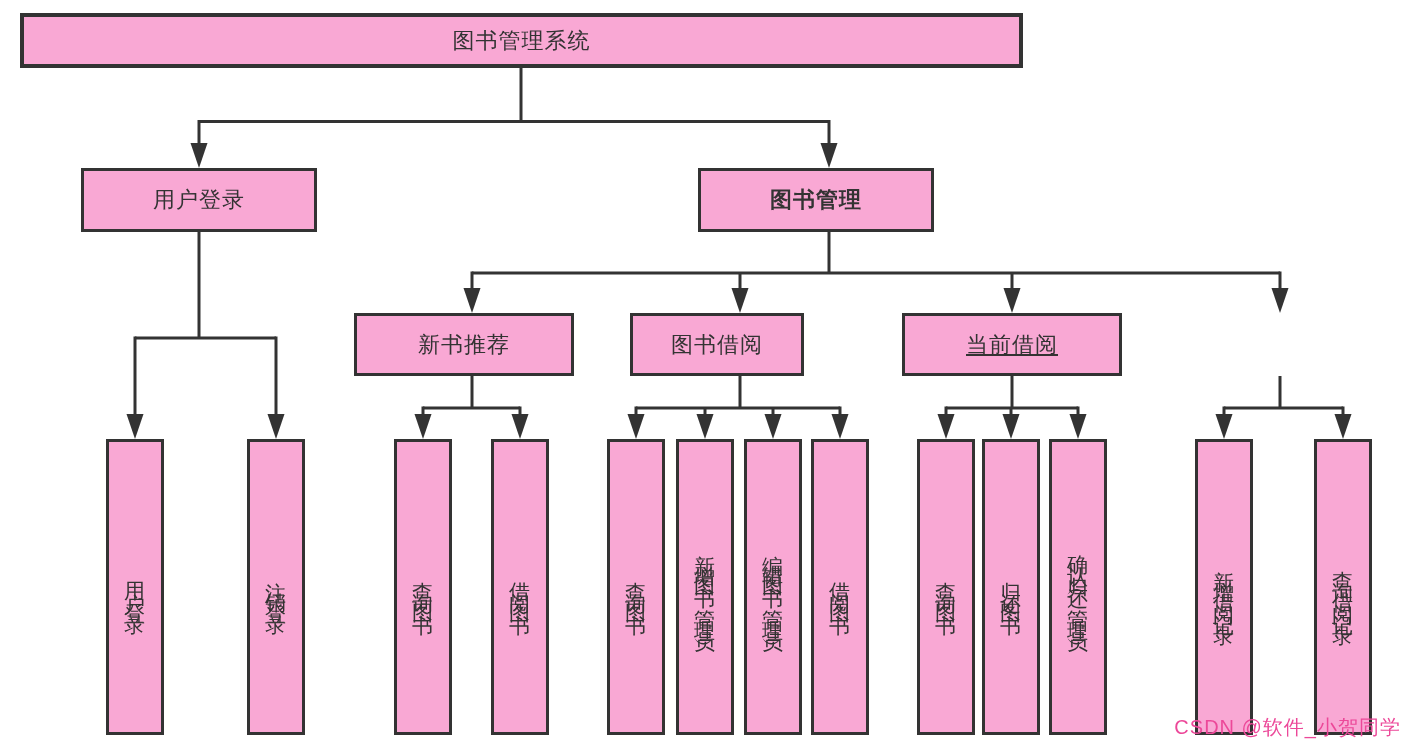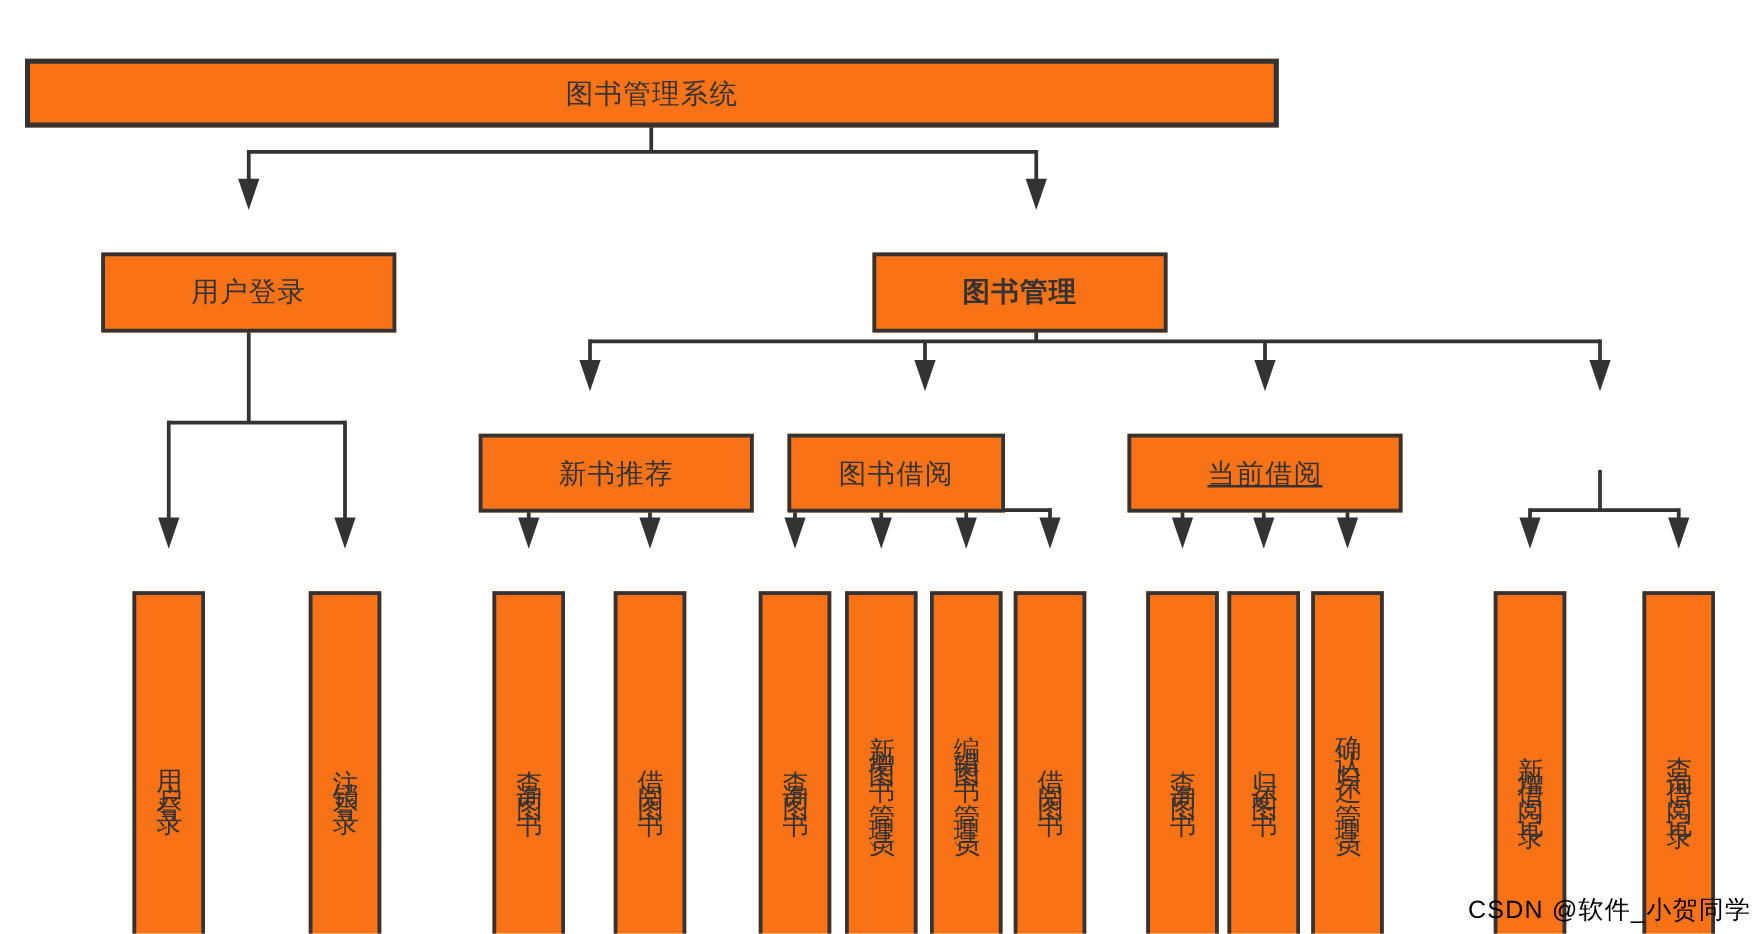--- a/index.html
+++ b/index.html
@@ -15,26 +15,25 @@
   .connectors {
     position: absolute;
     left: 0; top: 0;
     width: 1405px; height: 747px;
     z-index: 1;
   }
   .box {
     position: absolute;
     box-sizing: border-box;
     border: 3px solid #333333;
-    background: #f97316;
+    background: #f9a8d4;
     display: flex;
     align-items: center;
     justify-content: center;
     z-index: 2;
-    margin-top: 34px;
   }
   .box.root { border-width: 4px; }
   .hlabel {
     font-size: 22px;
     letter-spacing: 1px;
     color: #333333;
     white-space: nowrap;
   }
   .leaf { width: 58px; top: 439px; height: 296px; }
   .vlabel {
@@ -44,21 +43,21 @@
     letter-spacing: 11px;
     line-height: 1;
     color: #333333;
     white-space: nowrap;
   }
   .watermark {
     position: absolute;
     right: 4px;
     bottom: 6px;
     font-size: 20px;
-    color: #000000;
+    color: #ec4899;
     letter-spacing: 1px;
     z-index: 5;
     white-space: nowrap;
   }
 </style>
 </head>
 <body>
 
 <div class="canvas">
 
@@ -139,21 +138,21 @@
     <span class="hlabel">图书管理系统</span>
   </div>
 
   <div class="box" style="left:81px; top:168px; width:236px; height:64px;">
     <span class="hlabel">用户登录</span>
   </div>
   <div class="box" style="left:698px; top:168px; width:236px; height:64px;font-weight:bold;">
     <span class="hlabel">图书管理</span>
   </div>
 
-  <div class="box" style="left:383px; top:313px; width:220px; height:63px;">
+  <div class="box" style="left:354px; top:313px; width:220px; height:63px;">
     <span class="hlabel">新书推荐</span>
   </div>
   <div class="box" style="left:630px; top:313px; width:174px; height:63px;">
     <span class="hlabel">图书借阅</span>
   </div>
   <div class="box" style="left:902px; top:313px; width:220px; height:63px;text-decoration:underline;">
     <span class="hlabel">当前借阅</span>
   </div>
 
   <div class="box leaf" style="left:106px;">

